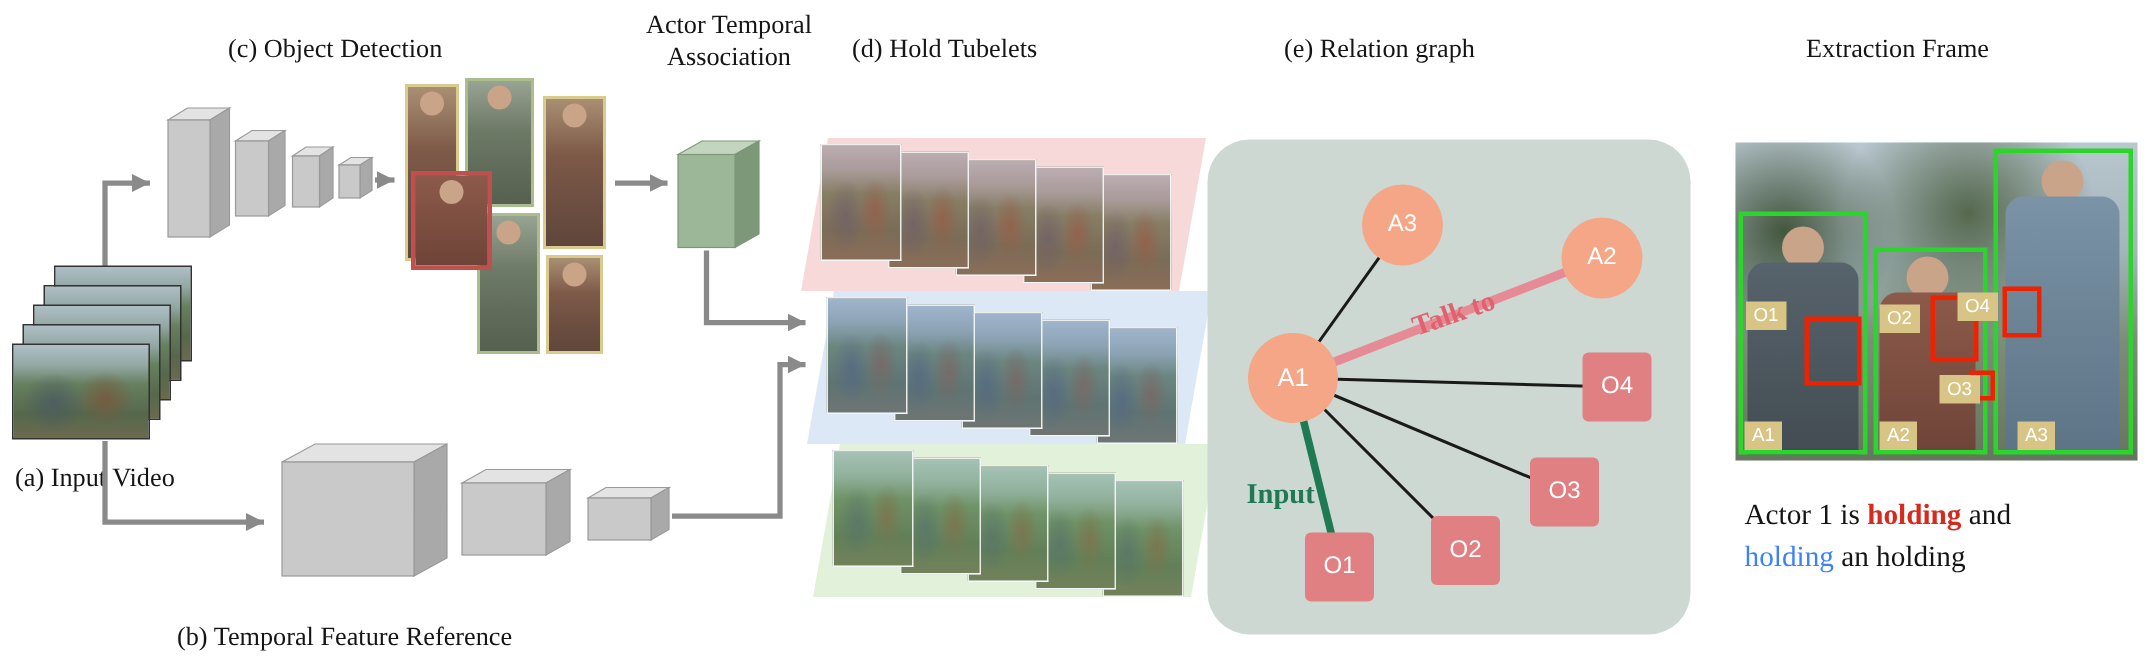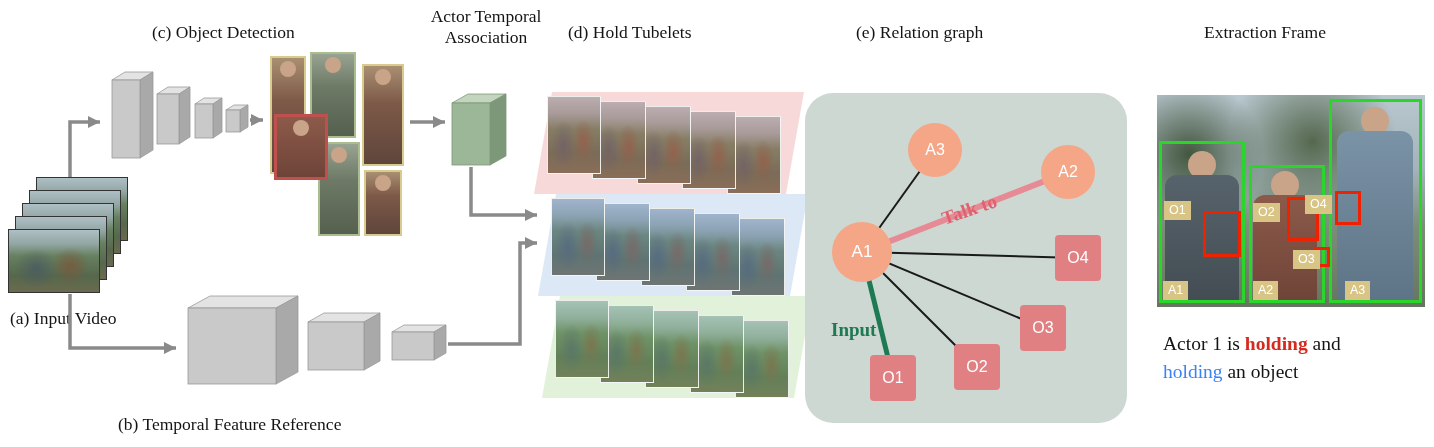--- a/index.html
+++ b/index.html
@@ -242,16 +242,16 @@
     <div class="chip ch-o2">O2</div>
     <div class="chip ch-o3">O3</div>
     <div class="chip ch-o4">O4</div>
     <div class="chip ch-a1">A1</div>
     <div class="chip ch-a2">A2</div>
     <div class="chip ch-a3">A3</div>
   </div>
 
   <div class="output">
     <div><span>Actor 1 is </span><span class="talking">holding</span><span> and</span></div>
-    <div><span class="holding">holding</span><span> an object</span></div>
+    <div><span class="holding">holding</span><span> an holding</span></div>
   </div>
 
 </div>
 
 </body></html>

